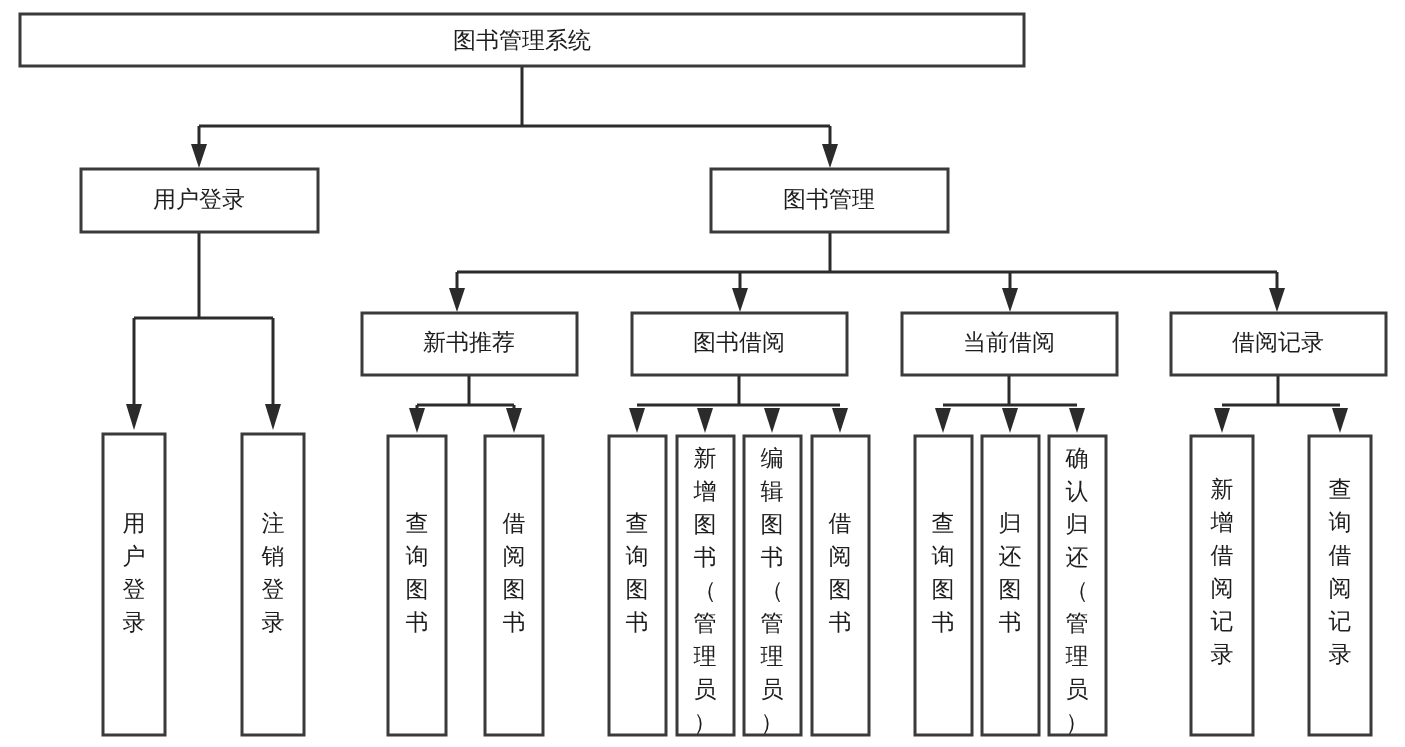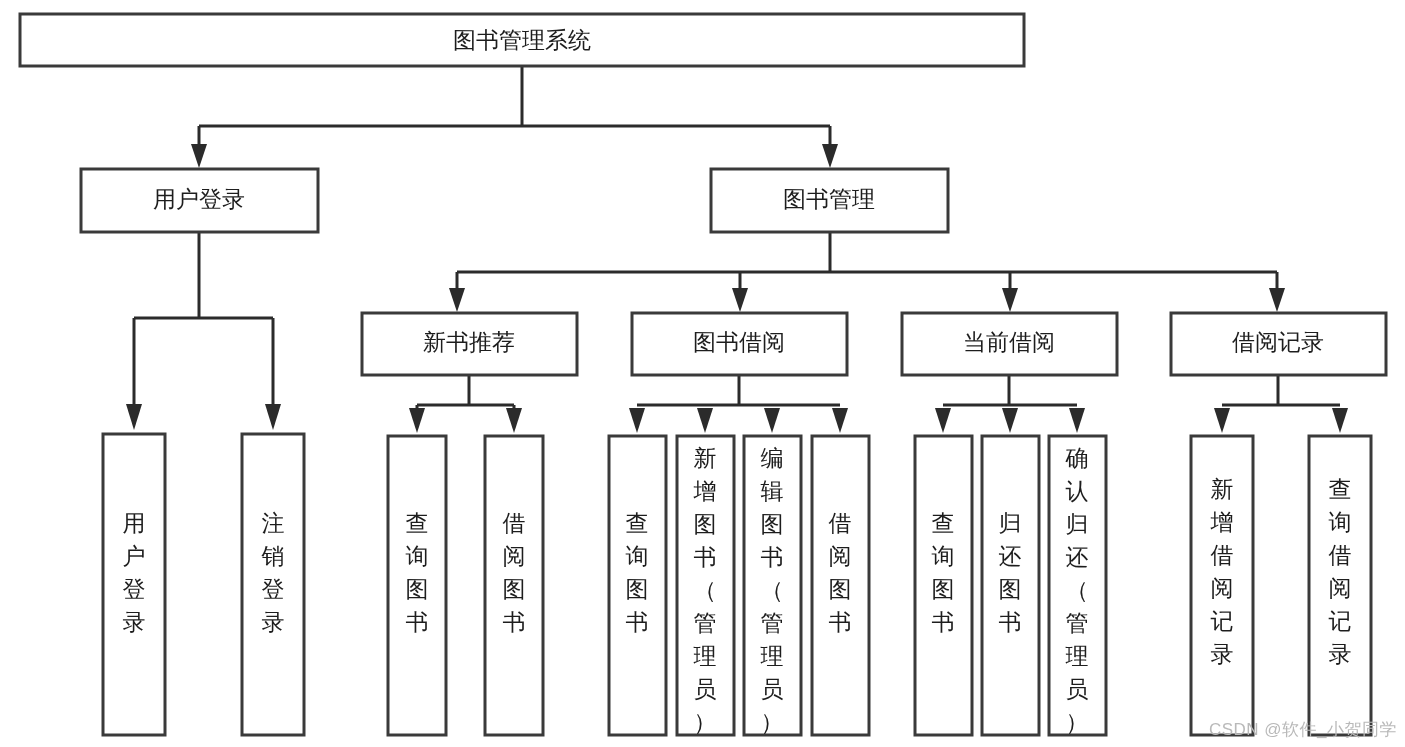--- a/index.html
+++ b/index.html
@@ -240,15 +240,14 @@
       <text class="node-label-v" x="1222" y="497"><tspan x="1222" y="497">新</tspan><tspan x="1222" y="530">增</tspan><tspan x="1222" y="563">借</tspan><tspan x="1222" y="596">阅</tspan><tspan x="1222" y="629">记</tspan><tspan x="1222" y="662">录</tspan></text>
     </g>
 
     <g>
       <rect class="node-box" x="1309" y="436" width="62" height="299"></rect>
       <text class="node-label-v" x="1340" y="497"><tspan x="1340" y="497">查</tspan><tspan x="1340" y="530">询</tspan><tspan x="1340" y="563">借</tspan><tspan x="1340" y="596">阅</tspan><tspan x="1340" y="629">记</tspan><tspan x="1340" y="662">录</tspan></text>
     </g>
 
   </svg>
 
-  <div class="watermark">CSDN @软件_小贺同学</div>
 
 </div>
 
 </body></html>

